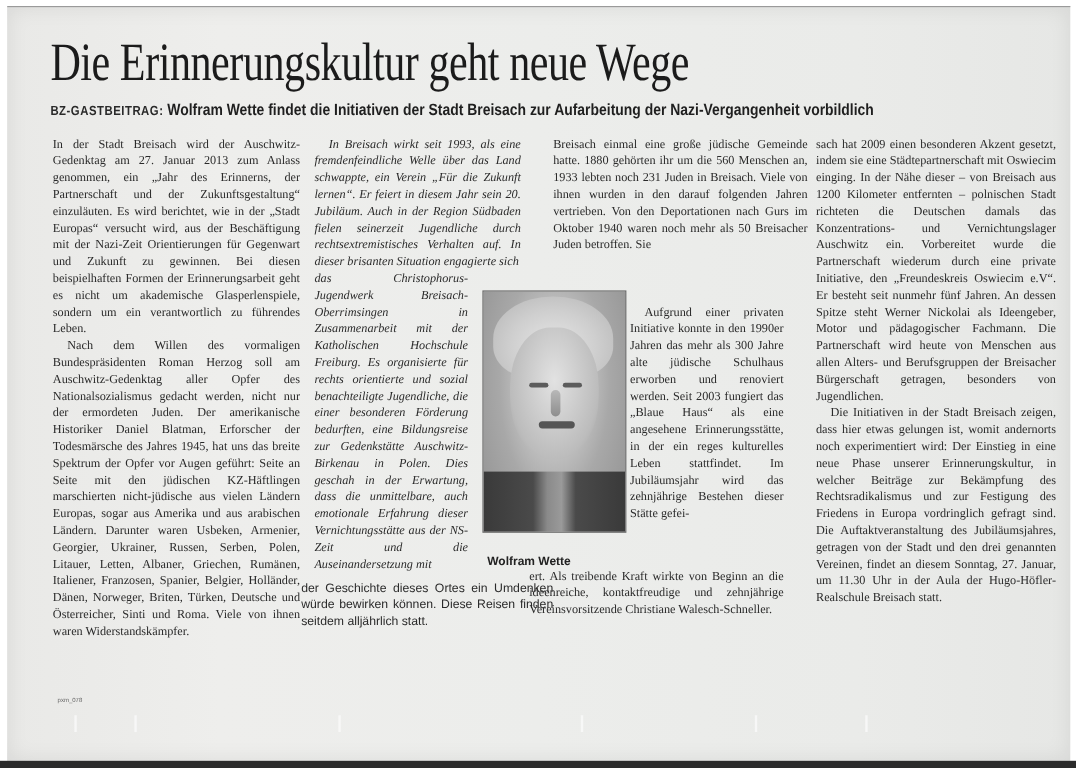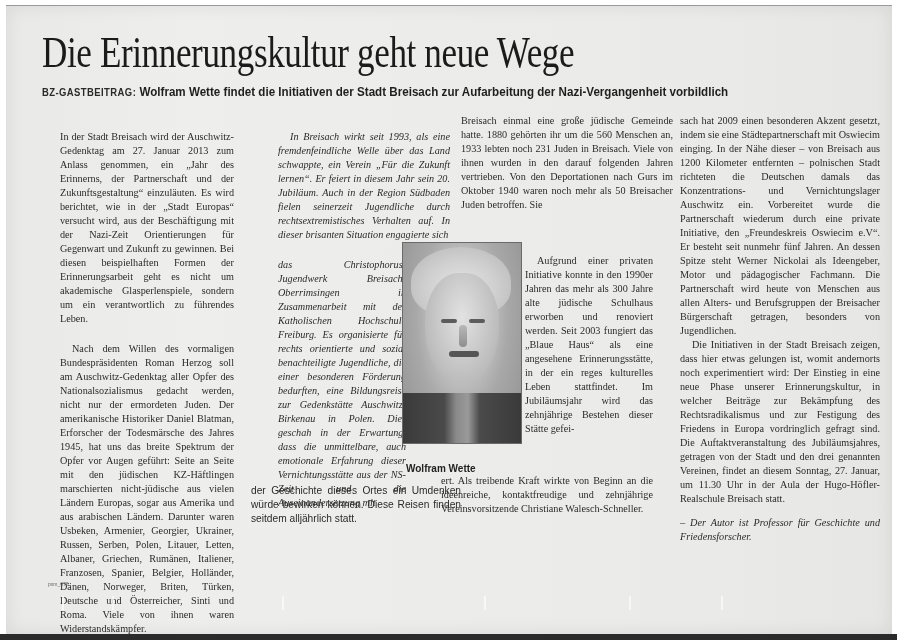--- a/index.html
+++ b/index.html
@@ -30,21 +30,21 @@
     font-family: "Liberation Sans", sans-serif; font-weight: bold; color: #1f1f1f;
     font-size: 13.5px; transform: scaleX(0.86); transform-origin: left top;
   }
   .kicker { font-size: 11px; letter-spacing: 0.5px; color: #2a2a2a; }
   .col {
     position: absolute; top: 114px;
     font-family: "Liberation Serif", serif;
     font-size: 10.2px; line-height: 14px; color: #2a2a2a;
     text-align: justify; hyphens: manual;
   }
-  .col p { margin: 16px; text-indent: 0; }
+  .col p { margin: 0; text-indent: 0; }
   .col p + p { text-indent: 12px; }
   .col1 { left: 44px; width: 206px; }
   .col2 { left: 262px; width: 172px; font-style: italic; }
   .col2b { position:absolute; left: 251px; top: 484px; width: 210px; font-size:10.2px; line-height:14px; color:#2a2a2a; text-align: justify; font-family: Liberation Sans, sans-serif; }
   .col3-top { position:absolute; left: 461px; top: 114px; width: 212px; font-size:10.2px; line-height:14px; color:#2a2a2a; text-align: justify; font-family: Liberation Serif, serif; }
   .col3-side { position:absolute; left: 525px; top: 254px; width: 128px; font-size:10.2px; line-height:14px; color:#2a2a2a; text-align: justify; font-family: "Liberation Serif", serif; }
   .col3-bottom { position:absolute; left: 441px; top: 474px; width: 212px; font-size:10.2px; line-height:14px; color:#2a2a2a; text-align: justify; font-family: "Liberation Serif", serif; }
   .col4 { position:absolute; left: 680px; top: 114px; width: 200px; font-size:10.2px; line-height:14px; color:#2a2a2a; text-align: justify; font-family: "Liberation Serif", serif; }
   .indent { text-indent: 12px; display:block; }
   .photo {
@@ -101,21 +101,20 @@
   <div class="indent">Aufgrund einer privaten Initiative konnte in den 1990er Jahren das mehr als 300 Jahre alte jüdische Schulhaus erworben und renoviert werden. Seit 2003 fungiert das „Blaue Haus“ als eine angesehene Erinnerungsstätte, in der ein reges kulturelles Leben stattfindet. Im Jubiläumsjahr wird das zehnjährige Bestehen dieser Stätte gefei-</div>
 </div>
 
 <div class="col3-bottom">
   <div>ert. Als treibende Kraft wirkte von Beginn an die ideenreiche, kontaktfreudige und zehnjährige Vereinsvorsitzende Christiane Walesch-Schneller.</div>
 </div>
 
 <div class="col4">
   <div>sach hat 2009 einen besonderen Akzent gesetzt, indem sie eine Städtepartnerschaft mit Oswiecim einging. In der Nähe dieser – von Breisach aus 1200 Kilometer entfernten – polnischen Stadt richteten die Deutschen damals das Konzentrations- und Vernichtungslager Auschwitz ein. Vorbereitet wurde die Partnerschaft wiederum durch eine private Initiative, den „Freundeskreis Oswiecim e.V“. Er besteht seit nunmehr fünf Jahren. An dessen Spitze steht Werner Nickolai als Ideengeber, Motor und pädagogischer Fachmann. Die Partnerschaft wird heute von Menschen aus allen Alters- und Berufsgruppen der Breisacher Bürgerschaft getragen, besonders von Jugendlichen.</div>
   <div class="indent">Die Initiativen in der Stadt Breisach zeigen, dass hier etwas gelungen ist, womit andernorts noch experimentiert wird: Der Einstieg in eine neue Phase unserer Erinnerungskultur, in welcher Beiträge zur Bekämpfung des Rechtsradikalismus und zur Festigung des Friedens in Europa vordringlich gefragt sind. Die Auftaktveranstaltung des Jubiläumsjahres, getragen von der Stadt und den drei genannten Vereinen, findet an diesem Sonntag, 27. Januar, um 11.30 Uhr in der Aula der Hugo-Höfler-Realschule Breisach statt.</div>
-  <div class="author-note" style="margin-top:10px;">– Der Autor ist Professor für Geschichte und Friedensforscher.</div>
 </div>
 
 <div class="photo" title="Portrait of Wolfram Wette">
   <div class="hair"></div>
   <div class="face"></div>
   <div class="eye l"></div>
   <div class="eye r"></div>
   <div class="nose"></div>
   <div class="mustache"></div>
   <div class="jacket"></div>

